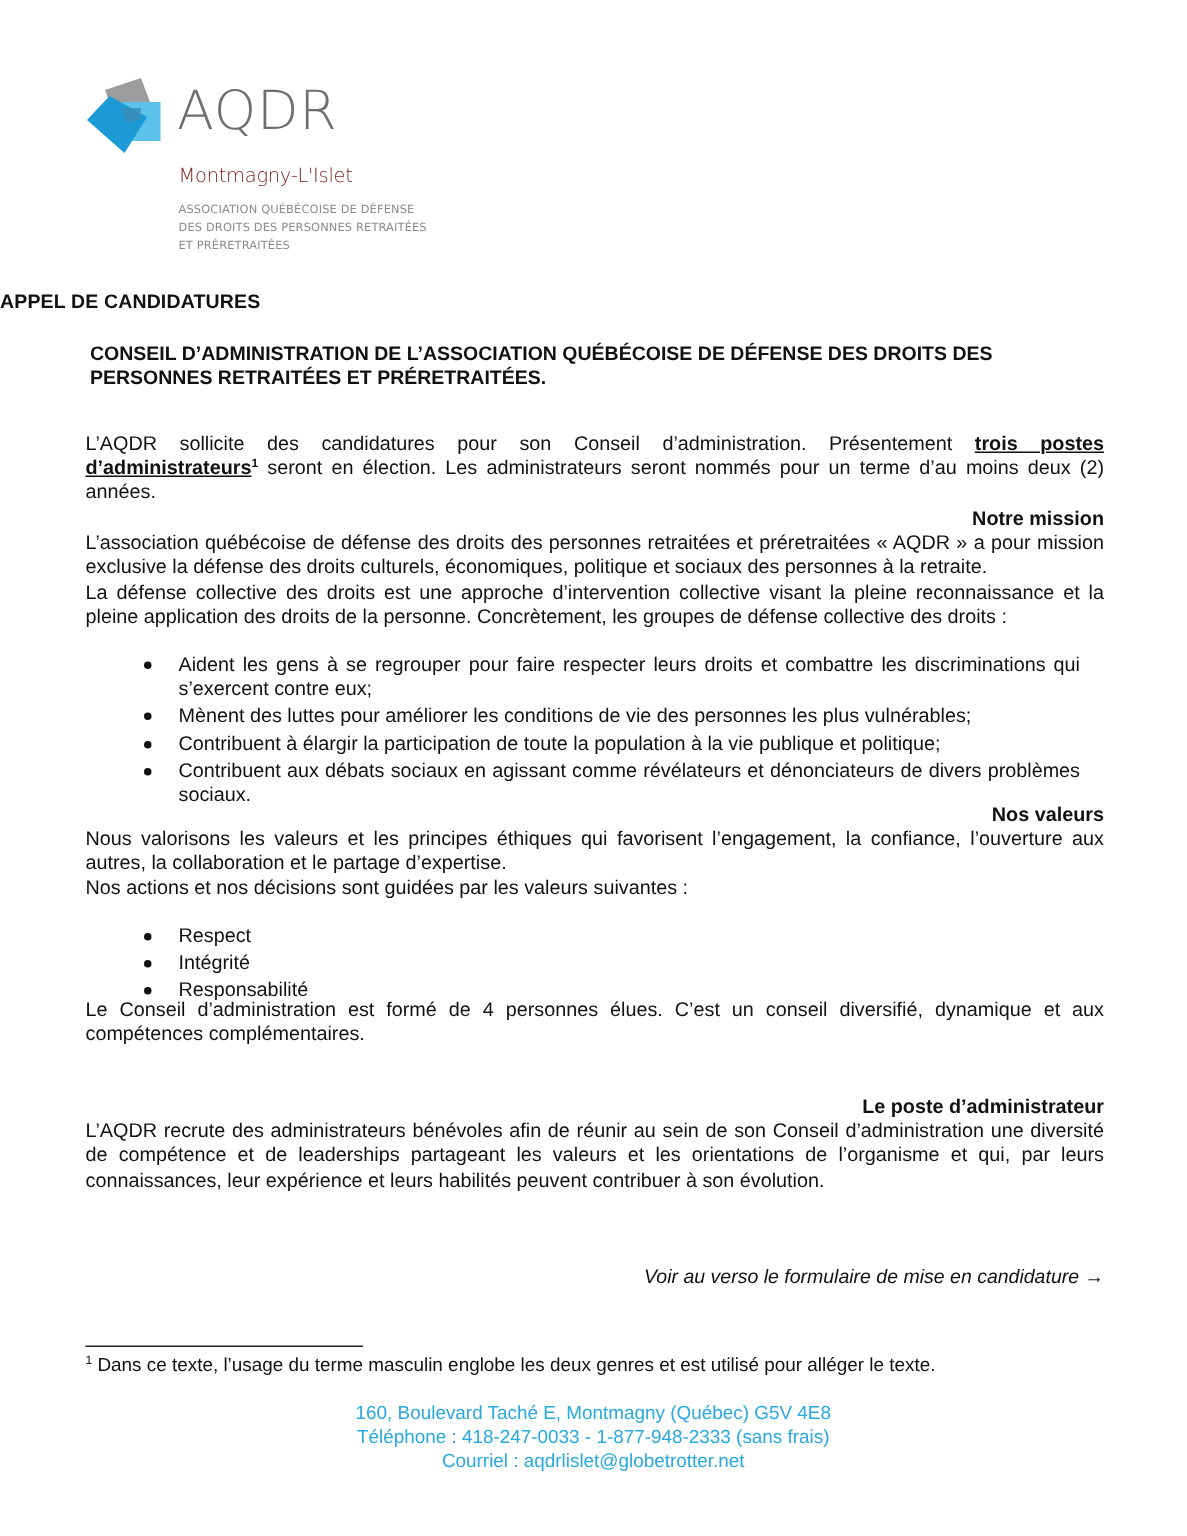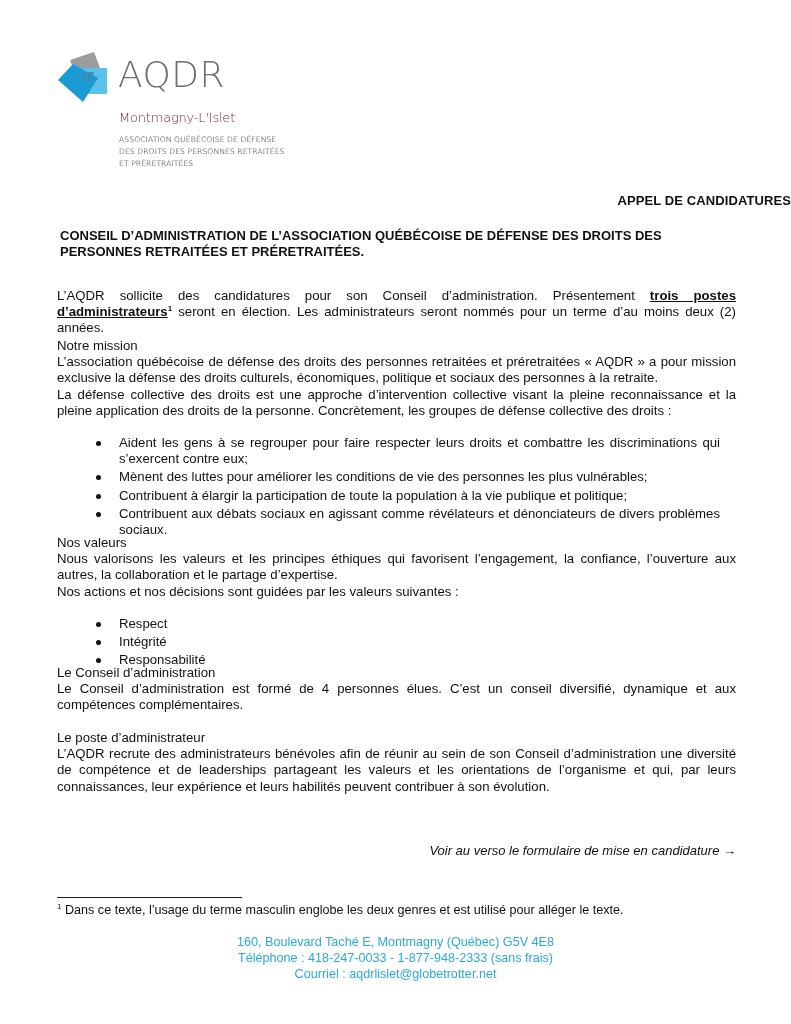--- a/index.html
+++ b/index.html
@@ -65,21 +65,21 @@
       letter-spacing: 0.1px;
       text-transform: uppercase;
     }
     .logo-tagline div { white-space: nowrap; }
 
     
     .title {
       position: absolute;
       left: 0; width: 791px;
       top: 193px;
-      text-align: right;
+      text-align: left;
       font-weight: bold;
       font-size: 13px;
       letter-spacing: 0.1px;
     }
     .subtitle {
       position: absolute;
       left: 60px; width: 671px;
       top: 228px;
       text-align: left;
       font-weight: bold;
@@ -98,23 +98,23 @@
     }
     .content p { margin: 0; }
     .intro { top: 288px; }
     .intro .strong-ul {
       font-weight: bold;
       text-decoration: underline;
     }
     .intro sup { font-size: 8px; line-height: 0; vertical-align: 5px; font-weight: bold; }
 
     .section-head {
-      font-weight: normal;
+      font-weight: bold;
       margin: 0;
-      text-align: left;
+      text-align: right;
     }
     .sec-mission { top: 338px; }
     .sec-valeurs { top: 535px; }
     .sec-conseil { top: 665px; }
     .sec-poste   { top: 730px; }
 
     ul.bullets {
       list-style: none;
       margin: 16px;
       padding: 0 0 0 46px;
@@ -216,21 +216,20 @@
     <p>Nous valorisons les valeurs et les principes éthiques qui favorisent l’engagement, la confiance, l’ouverture aux autres, la collaboration et le partage d’expertise.</p>
     <p>Nos actions et nos décisions sont guidées par les valeurs suivantes :</p>
     <ul class="bullets">
       <li>Respect</li>
       <li>Intégrité</li>
       <li>Responsabilité</li>
     </ul>
   </div>
 
   <div class="content sec-conseil">
-    <p class="section-head">Le Conseil d’administration</p>
     <p>Le Conseil d’administration est formé de 4 personnes élues. C’est un conseil diversifié, dynamique et aux compétences complémentaires.</p>
   </div>
 
   <div class="content sec-poste">
     <p class="section-head">Le poste d’administrateur</p>
     <p>L’AQDR recrute des administrateurs bénévoles afin de réunir au sein de son Conseil d’administration une diversité de compétence et de leaderships partageant les valeurs et les orientations de l’organisme et qui, par leurs connaissances, leur expérience et leurs habilités peuvent contribuer à son évolution.</p>
   </div>
 
   <div class="verso">Voir au verso le formulaire de mise en candidature →</div>
 

